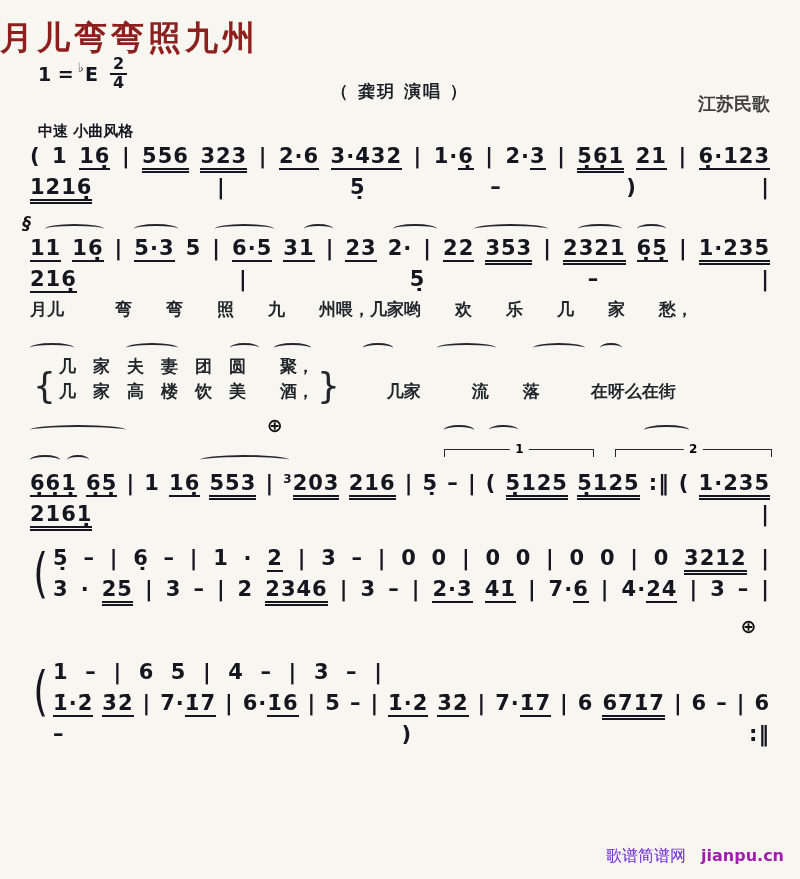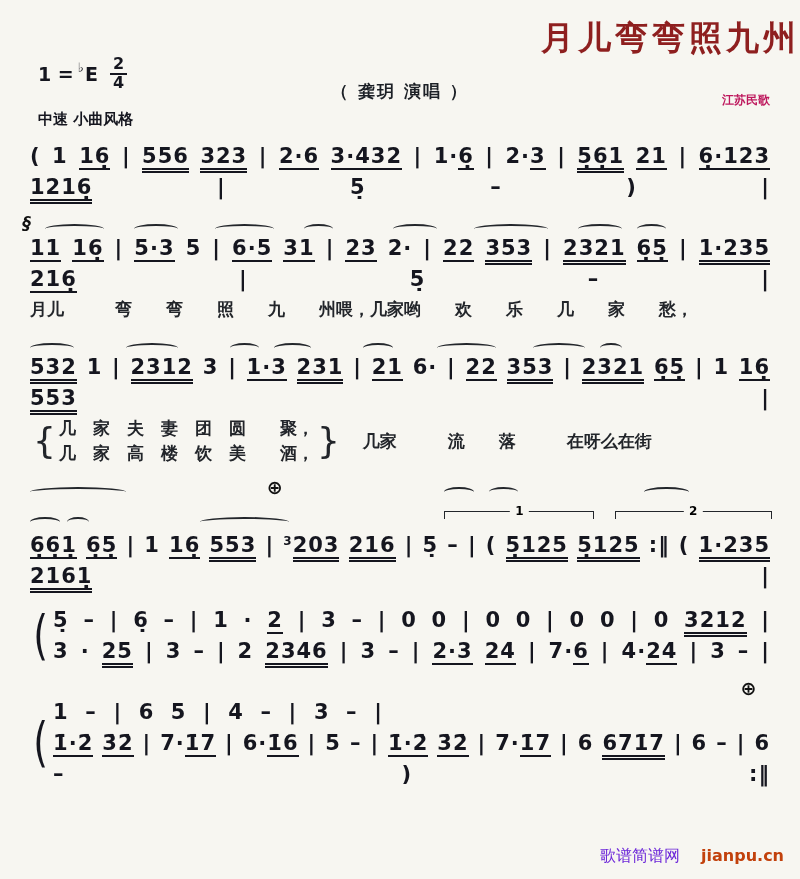--- a/index.html
+++ b/index.html
@@ -1,58 +1,58 @@
 <!DOCTYPE html>
 <html><head>
 <meta charset="utf-8">
 <style>
   html,body{margin:0;padding:0;background:#e9e9e9;}
   .sheet{position:relative;width:800px;height:879px;margin:0 auto;background:#f7f6f1;
          font-family:"DejaVu Sans",sans-serif;overflow:hidden;}
-  .title{position:absolute;top:16px;left:0;right:0;text-align:right;font-size:33px;
+  .title{position:absolute;top:16px;left:0;right:0;text-align:left;font-size:33px;
          font-weight:700;color:#8e1f1f;letter-spacing:4px;}
   .keyline{position:absolute;left:38px;top:56px;font-size:19px;font-weight:700;color:#15161f;
            display:flex;align-items:center;}
   .flat{font-size:13px;position:relative;top:-6px;margin:0 1px 0 4px;}
   .frac{display:inline-flex;flex-direction:column;align-items:center;margin-left:12px;
         font-size:16px;line-height:1.05;}
   .frac .top{border-bottom:2px solid #15161f;padding:0 3px;}
   .performer{position:absolute;top:80px;left:0;right:0;text-align:center;font-size:17px;
              font-weight:700;color:#1c2026;letter-spacing:2px;}
-  .origin{position:absolute;top:92px;right:30px;font-size:12px;font-weight:600;color:#be185d;margin-left:12px;}
-  .tempo{position:absolute;left:38px;top:110px;font-size:15px;font-weight:700;color:#15161f;}
+  .origin{position:absolute;top:92px;right:30px;font-size:18px;font-weight:600;color:#404040;margin-left:12px;}
+  .tempo{position:absolute;left:38px;top:122px;font-size:15px;font-weight:700;color:#15161f;}
   #systems{position:absolute;left:30px;right:30px;top:141px;}
   .system{position:relative;margin-bottom:13px;}
   .marks{position:relative;height:17px;}
   .mark{position:absolute;bottom:0;}
   .arc{height:8px;border-top:2px solid #23262b;border-radius:50% 50% 0 0;bottom:-1px;}
   .coda{font-size:19px;font-weight:700;color:#111;bottom:-2px;}
   .segno{font-size:17px;font-weight:700;font-style:italic;color:#111;}
   .volta{height:7px;border:1px solid #23262b;border-bottom:none;bottom:7px;}
   .volta-label{position:absolute;left:50%;top:-7px;transform:translateX(-50%);
                background:#f7f6f1;padding:0 5px;font-size:12px;font-weight:700;line-height:1;}
   .voices-row{display:flex;align-items:flex-start;}
   .vbrace{font-size:54px;line-height:.9;font-weight:400;color:#15161f;
           transform:scaleX(.7);align-self:center;margin-right:2px;}
   .voices{flex:1;min-width:0;}
   .notes{font-size:21px;font-weight:700;color:#15161f;line-height:31px;letter-spacing:1px;}
   .spread{text-align:justify;text-align-last:justify;}
   .u1{border-bottom:2px solid #15161f;}
   .u2{border-bottom:5px double #15161f;}
   .grace{font-size:12px;vertical-align:7px;letter-spacing:0;margin-right:1px;}
-  .lyrics-row{display:flex;align-items:center;margin-top:2px;}
+  .lyrics-row{display:flex;align-items:flex-end;margin-top:2px;}
   .lyrics{font-size:17px;color:#22252a;line-height:25px;font-weight:600;
           font-family:"DejaVu Serif",serif;}
   .lbrace{font-size:36px;font-weight:400;color:#22252a;line-height:1;margin:0 3px;
           font-family:"DejaVu Sans",sans-serif;}
-  .cont{margin-left:20px;}
+  .cont{margin-left:44px;}
   .watermark{position:absolute;right:16px;bottom:12px;font-size:16px;
              font-family:"DejaVu Sans",sans-serif;}
   .wm-cn{color:#6d28d9;}
-  .wm-site{color:#c2410c;margin-left:16px;font-weight:600;}
+  .wm-site{color:#a21caf;margin-left:10px;font-weight:600;}
 </style>
 </head>
 <body>
 
 <div class="sheet">
   <div class="title">月儿弯弯照九州</div>
 
   <div class="keyline">
     <span>1 =</span>
     <span class="flat">♭</span>
@@ -100,25 +100,20 @@
         <div class="marks">
           <span class="mark arc" style="left: 0%; width: 6%;"></span>
           <span class="mark arc" style="left: 13%; width: 7%;"></span>
           <span class="mark arc" style="left: 27%; width: 4%;"></span>
           <span class="mark arc" style="left: 33%; width: 5%;"></span>
           <span class="mark arc" style="left: 45%; width: 4%;"></span>
           <span class="mark arc" style="left: 55%; width: 8%;"></span>
           <span class="mark arc" style="left: 68%; width: 7%;"></span>
           <span class="mark arc" style="left: 77%; width: 3%;"></span>
         </div>
-        <div class="voices-row">
-          <div class="voices">
-            <div class="notes spread"><span class="u2">532</span> 1 | <span class="u2">2312</span> 3 | <span class="u1">1·3</span> <span class="u2">231</span> | <span class="u1">21</span> 6· | <span class="u1">22</span> <span class="u2">353</span> | <span class="u2">2321</span> <span class="u1">6̣5̣</span> | 1 <span class="u1">16̣</span> <span class="u2">553</span> |</div>
-          </div>
-        </div>
         <div class="lyrics-row">
           <span class="lbrace">{</span>
           <div>
             <div class="lyrics">几　家　夫　妻　团　圆　　聚，</div>
             <div class="lyrics">几　家　高　楼　饮　美　　酒，</div>
           </div>
           <span class="lbrace">}</span>
           <span class="lyrics cont">几家　　　流　　落　　　在呀么在街</span>
         </div>
       </div>
@@ -147,32 +142,32 @@
           <div class="voices">
             <div class="notes spread"><span class="u1">6̣6̣1̣</span> <span class="u1">6̣5̣</span> | 1 <span class="u1">16̣</span> <span class="u2">553</span> | <span class="grace">3</span><span class="u2">203</span> <span class="u2">216</span> | 5̣ – | ( <span class="u2">5̣125</span> <span class="u2">5̣125</span> :‖ ( <span class="u2">1·235</span> <span class="u2">2161̣</span> |</div>
           </div>
         </div>
       </div>
       <div class="system">
         <div class="voices-row">
           <span class="vbrace">(</span>
           <div class="voices">
             <div class="notes spread">5̣ – | 6̣ – | 1 · <span class="u1">2</span> | 3 – | 0 0 | 0 0 | 0 0 | 0 <span class="u2">3212</span> |</div>
-            <div class="notes spread">3 · <span class="u2">25</span> | 3 – | 2 <span class="u2">2346</span> | 3 – | <span class="u1">2·3</span> <span class="u1">24̇</span> | 7·<span class="u1">6</span> | 4·<span class="u1">24</span> | 3 – |</div>
+            <div class="notes spread">3 · <span class="u2">25</span> | 3 – | 2 <span class="u2">2346</span> | 3 – | <span class="u1">2·3</span> <span class="u1">41̇</span> | 7·<span class="u1">6</span> | 4·<span class="u1">24</span> | 3 – |</div>
           </div>
         </div>
       </div>
       <div class="system">
         <div class="marks">
           <span class="mark coda" style="left: 96%;">⊕</span>
         </div>
         <div class="voices-row">
           <span class="vbrace">(</span>
           <div class="voices">
-            <div class="notes spread" style="width: 46%;">1 – | 6 5 | 4 – | 3 – |</div>
+            <div class="notes spread" style="width: 46%; margin-top: 22px;">1 – | 6 5 | 4 – | 3 – |</div>
             <div class="notes spread"><span class="u1">1̇·2̇</span> <span class="u1">3̇2̇</span> | 7·<span class="u1">1̇7</span> | 6·<span class="u1">1̇6</span> | 5 – | <span class="u1">1̇·2̇</span> <span class="u1">3̇2̇</span> | 7·<span class="u1">1̇7</span> | 6 <span class="u2">671̇7</span> | 6 – | 6 – ) :‖</div>
           </div>
         </div>
       </div>
     </div>
 
   <div class="watermark">
     <span class="wm-cn">歌谱简谱网</span>
     <span class="wm-site">jianpu.cn</span>
   </div>

